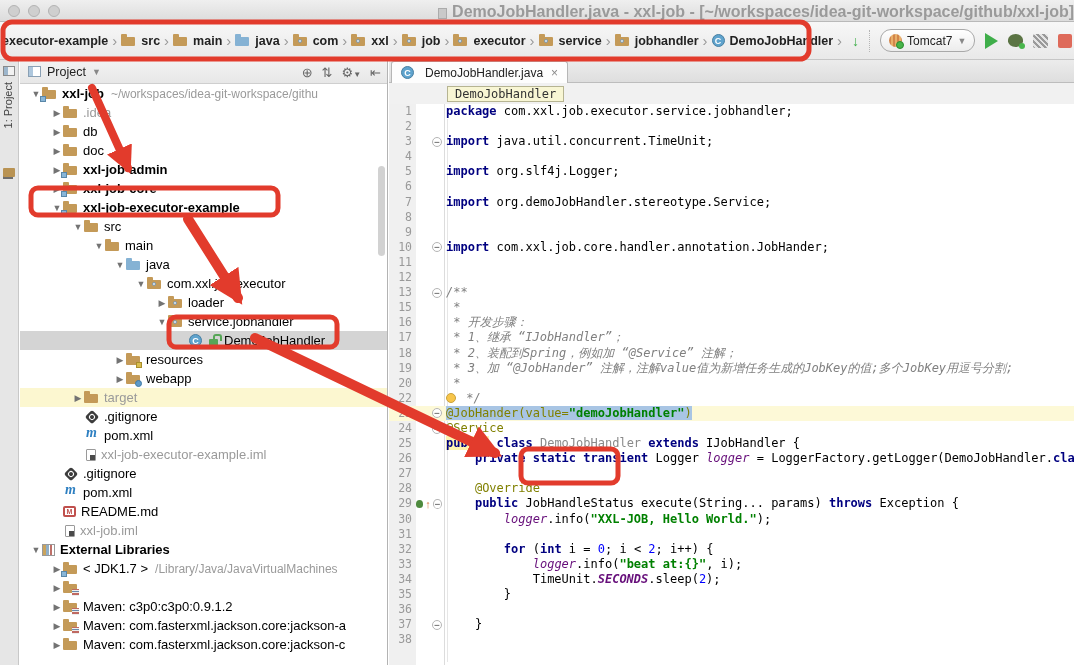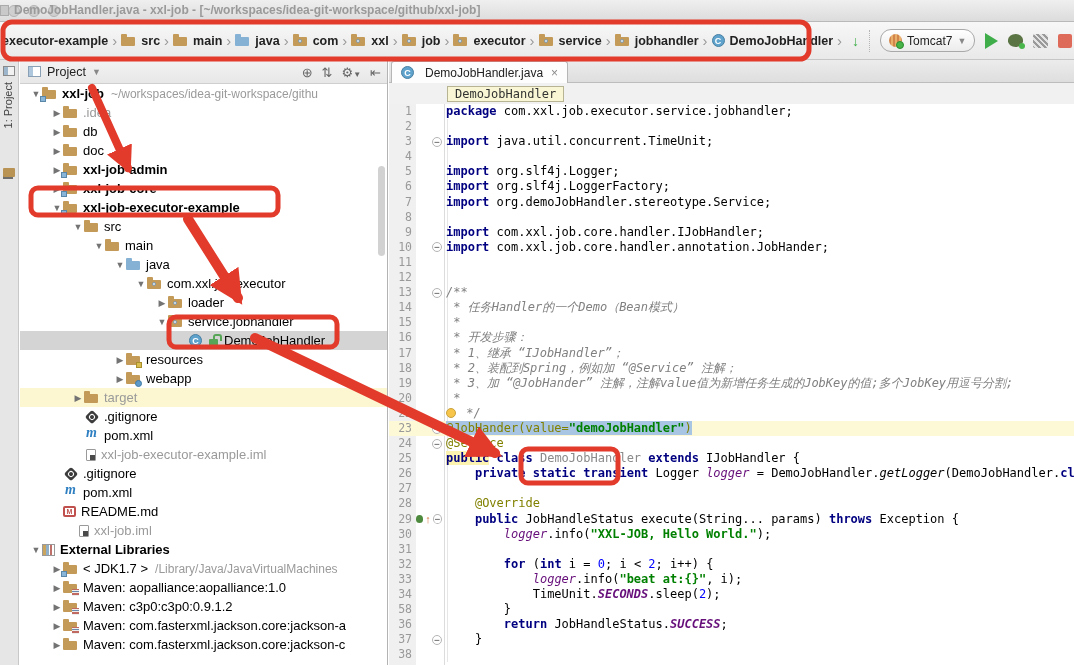--- a/index.html
+++ b/index.html
@@ -2,21 +2,21 @@
 <html><head>
 <meta charset="utf-8">
 <style>
   *{margin:0;padding:0;box-sizing:border-box}
   html,body{width:1074px;height:665px;overflow:hidden;font-family:"Liberation Sans",sans-serif;background:#fff;position:relative}
 
   
   .titlebar{position:absolute;left:0;top:0;width:1074px;height:22px;background:linear-gradient(#efefef,#dcdcdc);border-bottom:1px solid #b9b9b9;z-index:5}
   .dots{position:absolute;left:8px;top:5px;display:flex;gap:8px}
   .dot{width:12px;height:12px;border-radius:50%;background:#cfcfcf;border:1px solid #b3b3b3}
-  .wtitle{position:absolute;left:0;right:0;top:3px;text-align:left;font-size:12px;color:#9a9a9a;font-weight:bold}
+  .wtitle{position:absolute;left:0;right:0;top:3px;text-align:right;font-size:16px;color:#9a9a9a;font-weight:bold}
   .doc-ico{display:inline-block;width:9px;height:11px;background:#c9c9c9;border:1px solid #ababab;vertical-align:-2px;margin-right:5px}
 
   
   .navbar{position:absolute;left:0;top:22px;width:1074px;height:38px;background:linear-gradient(#f7f7f7,#e9e9e9);border-bottom:1px solid #c6c6c6;display:flex;align-items:center;z-index:4}
   #crumbs{display:flex;align-items:center;padding-left:2px;white-space:nowrap}
   .crumb{display:flex;align-items:center;font-size:12.5px;font-weight:bold;color:#222}
   .chev{color:#999;font-size:15px;margin:0 4px;font-weight:normal}
   .nav-right{display:flex;align-items:center;gap:10px;margin-left:6px}
   .greendown{color:#3fae4a;font-weight:bold;font-size:14px}
   .vsep{width:1px;height:22px;border-left:1px dotted #b5b5b5}
@@ -93,21 +93,21 @@
   .fmk{width:10px;height:10px;border:1px solid #b5b5b5;border-radius:50%;background:#fff;color:#777;font:bold 9px/8px "DejaVu Sans Mono",monospace;text-align:center}
   .code{white-space:pre}
   .tk-k{color:#000080;font-weight:bold}
   .tk-s{color:#008000;font-weight:bold}
   .tk-c{color:#808080;font-style:italic}
   .tk-tag{font-weight:bold;text-decoration:underline}
   .tk-a{color:#808000}
   .tk-n{color:#0000ff}
   .tk-f{color:#660e7a;font-style:italic}
   .tk-sf{color:#660e7a;font-style:italic;font-weight:bold}
-  .tk-m{font-style:italic}
+  .tk-m{}
   .tk-g{color:#8a8a8a}
   .tk-hl{background:#fdf3b0}
   .selspan{background:#a8c5e4}
   .bulb{display:inline-block;width:10px;height:10px;border-radius:50%;background:#f7c54a;border:1px solid #caa23c;margin-right:3px;vertical-align:-1px}
   .gdot{width:8px;height:8px;border-radius:50%;background:#4e8a3e}
   .ovr{color:#d4703c;font:bold 11px/10px "Liberation Sans",sans-serif}
 
   
   #anno{position:absolute;left:0;top:0;pointer-events:none;z-index:60}
   .ar{fill:none;stroke-width:5}
@@ -358,21 +358,21 @@
       <div class="trow" style="padding-left: 31px;">
         <span class="arr"></span>
         <span class="ico i-mvn"></span>
         <span class="lab">pom.xml</span>
       </div>
       <div class="trow" style="padding-left: 31px;">
         <span class="arr"></span>
         <span class="ico i-md">M</span>
         <span class="lab">README.md</span>
       </div>
-      <div class="trow" style="padding-left: 45px;">
+      <div class="trow" style="padding-left: 31px;">
         <span class="arr"></span>
         <span class="ico i-iml"></span>
         <span class="lab gray">xxl-job.iml</span>
       </div>
       <div class="trow" style="padding-left: 10px;">
         <span class="arr">▼</span>
         <span class="ico i-lib"></span>
         <span class="lab bold">External Libraries</span>
       </div>
       <div class="trow" style="padding-left: 31px;">
@@ -381,21 +381,20 @@
           <b class="badge b-jdk"></b>
         </span>
         <span class="lab">&lt; JDK1.7 &gt;</span>
         <span class="sfx">/Library/Java/JavaVirtualMachines</span>
       </div>
       <div class="trow" style="padding-left: 31px;">
         <span class="arr">▶</span>
         <span class="ico i-mvnlib f" style="--fc: #c49a58;">
           <b class="badge b-mvnlib"></b>
         </span>
-        <span class="lab">Maven: aopalliance:aopalliance:1.0</span>
       </div>
       <div class="trow" style="padding-left: 31px;">
         <span class="arr">▶</span>
         <span class="ico i-mvnlib f" style="--fc: #c49a58;">
           <b class="badge b-mvnlib"></b>
         </span>
         <span class="lab">Maven: c3p0:c3p0:0.9.1.2</span>
       </div>
       <div class="trow" style="padding-left: 31px;">
         <span class="arr">▶</span>
@@ -452,36 +451,34 @@
           <span class="code"></span>
         </div>
         <div class="cl">
           <span class="ln">5</span>
           <span class="fm"></span>
           <span class="code"><span class="tk-k">import</span><span> org.slf4j.Logger;</span></span>
         </div>
         <div class="cl">
           <span class="ln">6</span>
           <span class="fm"></span>
-          <span class="code"><span class="tk-k">import</span><span> org.slf4j.LoggerFactory;</span></span>
         </div>
         <div class="cl">
           <span class="ln">7</span>
           <span class="fm"></span>
           <span class="code"><span class="tk-k">import</span><span> org.demoJobHandler.stereotype.Service;</span></span>
         </div>
         <div class="cl">
           <span class="ln">8</span>
           <span class="fm"></span>
           <span class="code"></span>
         </div>
         <div class="cl">
           <span class="ln">9</span>
           <span class="fm"></span>
-          <span class="code"><span class="tk-k">import</span><span> com.xxl.job.core.handler.IJobHandler;</span></span>
         </div>
         <div class="cl">
           <span class="ln">10</span>
           <span class="fm">
             <span class="fmk">−</span>
           </span>
           <span class="code"><span class="tk-k">import</span><span> com.xxl.job.core.handler.annotation.JobHander;</span></span>
         </div>
         <div class="cl">
           <span class="ln">11</span>
@@ -492,25 +489,20 @@
           <span class="ln">12</span>
           <span class="fm"></span>
           <span class="code"></span>
         </div>
         <div class="cl">
           <span class="ln">13</span>
           <span class="fm">
             <span class="fmk">−</span>
           </span>
           <span class="code"><span class="tk-c">/**</span></span>
-        </div>
-        <div class="cl">
-          <span class="ln">14</span>
-          <span class="fm"></span>
-          <span class="code"><span class="tk-c"> * 任务Handler的一个Demo（Bean模式）</span></span>
         </div>
         <div class="cl">
           <span class="ln">15</span>
           <span class="fm"></span>
           <span class="code"><span class="tk-c"> *</span></span>
         </div>
         <div class="cl">
           <span class="ln">16</span>
           <span class="fm"></span>
           <span class="code"><span class="tk-c"> * 开发步骤：</span></span>
@@ -555,21 +547,21 @@
           <span class="code"><span class="tk-a">@Service</span></span>
         </div>
         <div class="cl">
           <span class="ln">25</span>
           <span class="fm"></span>
           <span class="code"><span class="tk-k tk-hl">public</span><span> </span><span class="tk-k">class</span><span class="tk-g"> DemoJobHandler </span><span class="tk-k">extends</span><span> IJobHandler {</span></span>
         </div>
         <div class="cl">
           <span class="ln">26</span>
           <span class="fm"></span>
-          <span class="code"><span>    </span><span class="tk-k">private</span><span> </span><span class="tk-k">static</span><span> </span><span class="tk-k">transient</span><span> Logger </span><span class="tk-f">logger</span><span> = DemoJobHandler.</span><span class="tk-m">getLogger</span><span>(DemoJobHandler.</span><span class="tk-k">class</span></span>
+          <span class="code"><span>    </span><span class="tk-k">private</span><span> </span><span class="tk-k">static</span><span> </span><span class="tk-k">transient</span><span> Logger </span><span class="tk-f">logger</span><span> = LoggerFactory.</span><span class="tk-m">getLogger</span><span>(DemoJobHandler.</span><span class="tk-k">class</span></span>
         </div>
         <div class="cl">
           <span class="ln">27</span>
           <span class="fm"></span>
           <span class="code"></span>
         </div>
         <div class="cl">
           <span class="ln">28</span>
           <span class="fm"></span>
           <span class="code"><span>    </span><span class="tk-a">@Override</span></span>
@@ -602,28 +594,27 @@
           <span class="ln">33</span>
           <span class="fm"></span>
           <span class="code"><span>            </span><span class="tk-f">logger</span><span>.info(</span><span class="tk-s">"beat at:{}"</span><span>, i);</span></span>
         </div>
         <div class="cl">
           <span class="ln">34</span>
           <span class="fm"></span>
           <span class="code"><span>            TimeUnit.</span><span class="tk-sf">SECONDS</span><span>.sleep(</span><span class="tk-n">2</span><span>);</span></span>
         </div>
         <div class="cl">
-          <span class="ln">58</span>
+          <span class="ln">35</span>
           <span class="fm"></span>
           <span class="code"><span>        }</span></span>
         </div>
         <div class="cl">
           <span class="ln">36</span>
           <span class="fm"></span>
-          <span class="code"><span>        </span><span class="tk-k">return</span><span> JobHandleStatus.</span><span class="tk-sf">SUCCESS</span><span>;</span></span>
         </div>
         <div class="cl">
           <span class="ln">37</span>
           <span class="fm">
             <span class="fmk">−</span>
           </span>
           <span class="code"><span>    }</span></span>
         </div>
         <div class="cl">
           <span class="ln">38</span>

